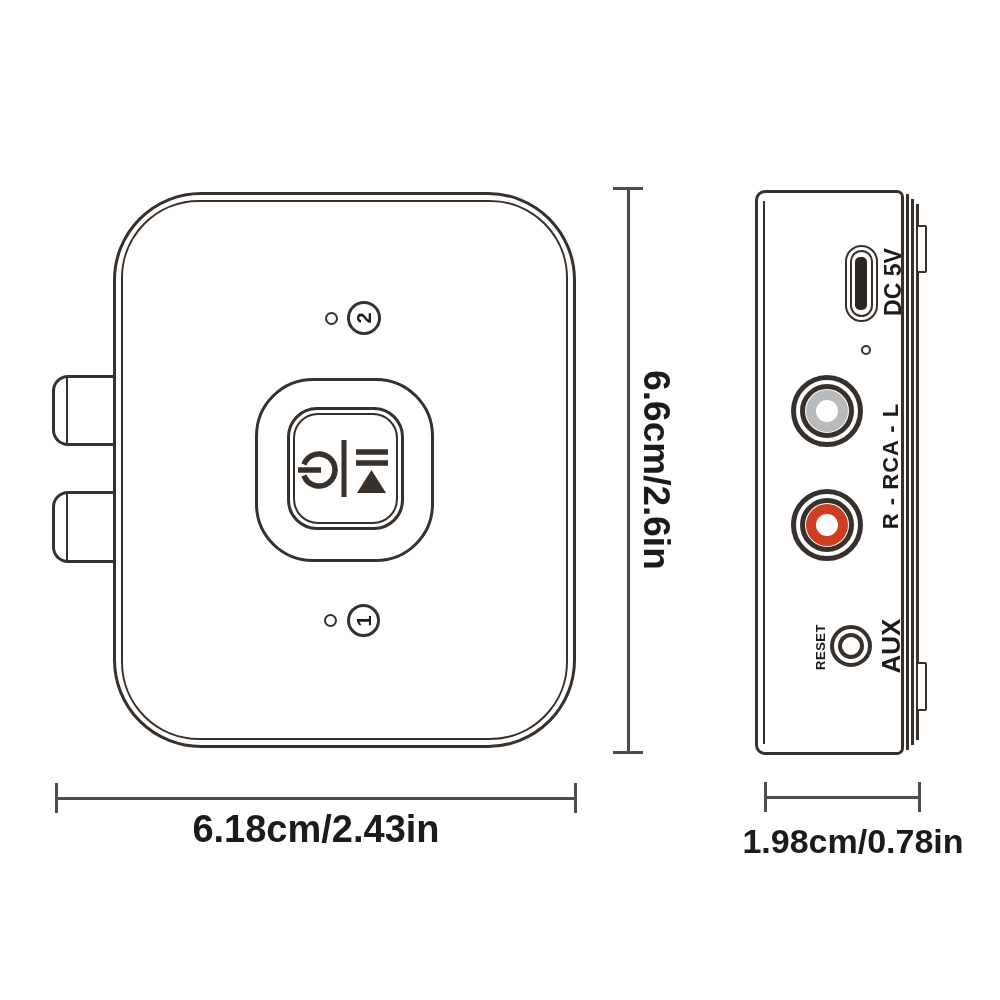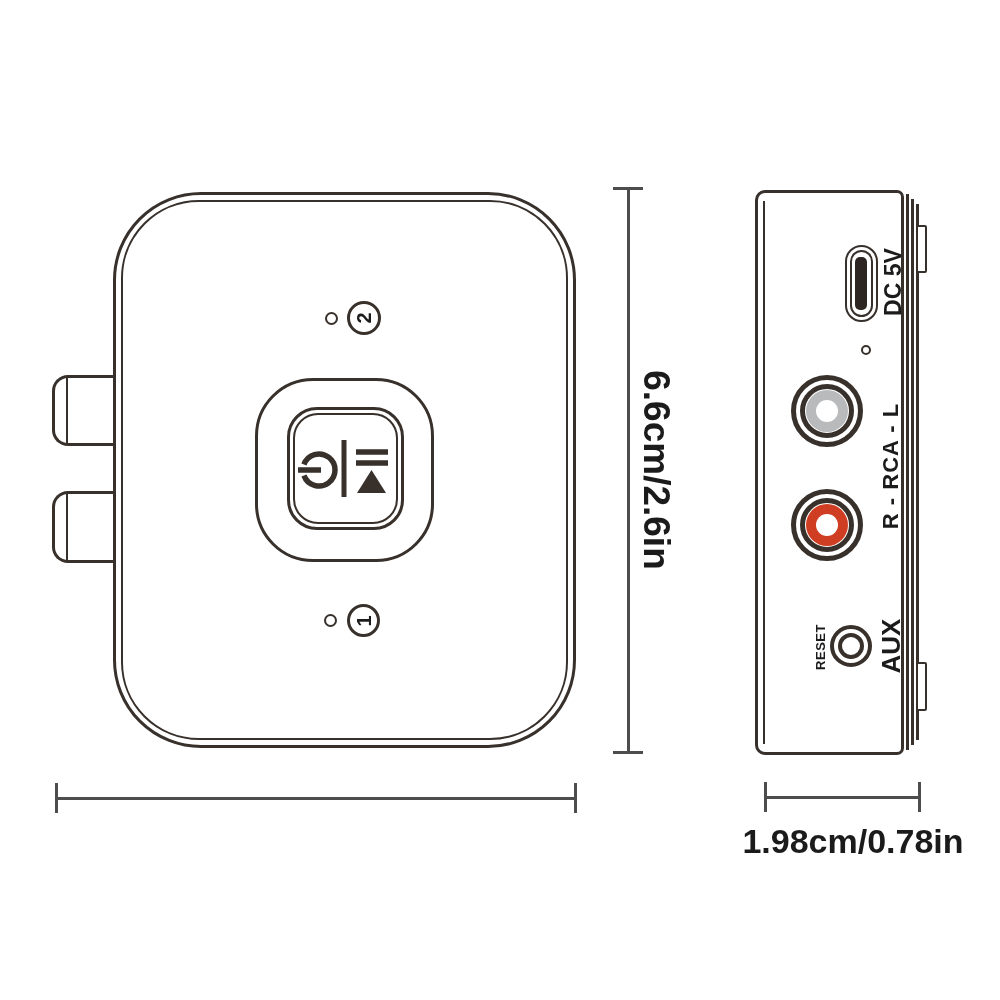--- a/index.html
+++ b/index.html
@@ -89,19 +89,20 @@
   <div class="rot-ccw" style="left:891px;top:646px;font-size:26px;">AUX</div>
 
   <div class="abs dim" style="left:627px;top:188px;width:2.5px;height:565px;"></div>
   <div class="abs dim" style="left:613px;top:187px;width:30px;height:2.5px;"></div>
   <div class="abs dim" style="left:613px;top:751px;width:30px;height:2.5px;"></div>
   <div class="rot-cw" style="left:656px;top:470px;font-size:37px;">6.6cm/2.6in</div>
 
   <div class="abs dim" style="left:56px;top:797px;width:520px;height:2.5px;"></div>
   <div class="abs dim" style="left:55px;top:783px;width:2.5px;height:30px;"></div>
   <div class="abs dim" style="left:574px;top:783px;width:2.5px;height:30px;"></div>
+  <div class="dim-text" style="left:316px;top:829px;font-size:38px;">6.18cm/2.43in</div>
 
   <div class="abs dim" style="left:765px;top:796px;width:155px;height:2.5px;"></div>
   <div class="abs dim" style="left:764px;top:782px;width:2.5px;height:30px;"></div>
   <div class="abs dim" style="left:918px;top:782px;width:2.5px;height:30px;"></div>
   <div class="dim-text" style="left:853px;top:841px;font-size:34px;">1.98cm/0.78in</div>
 
 </div>
 
 </body></html>

